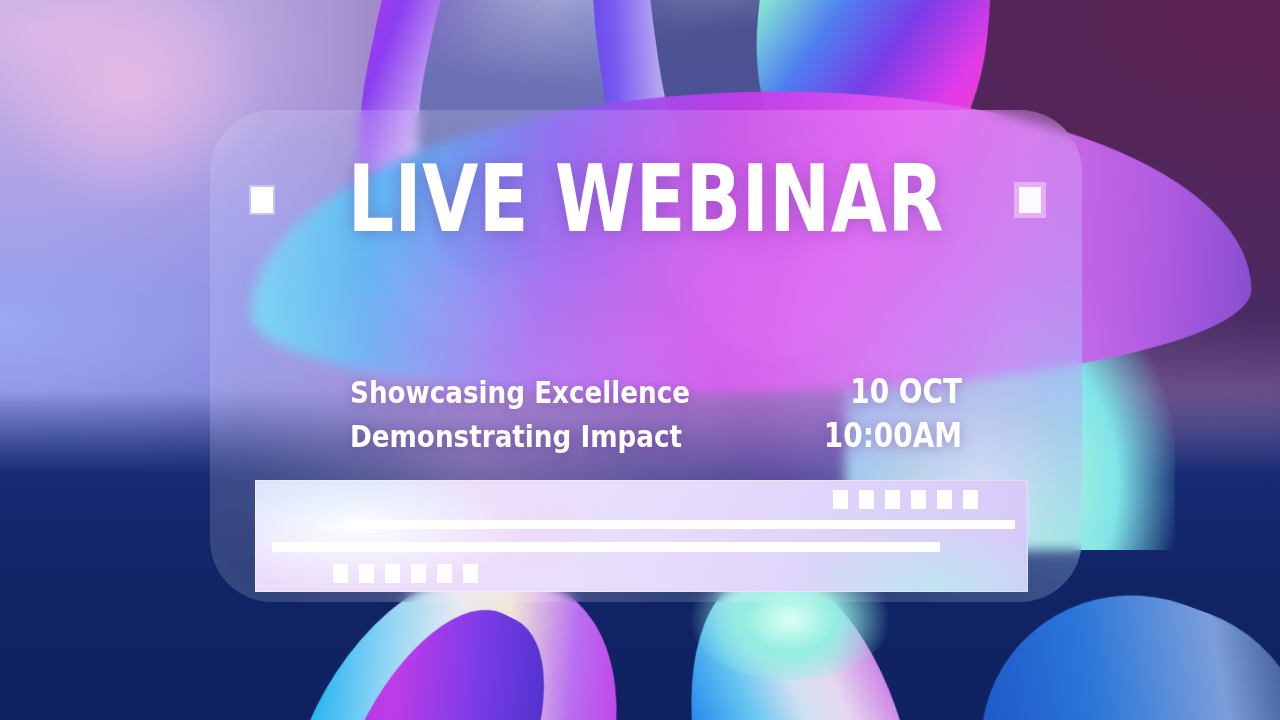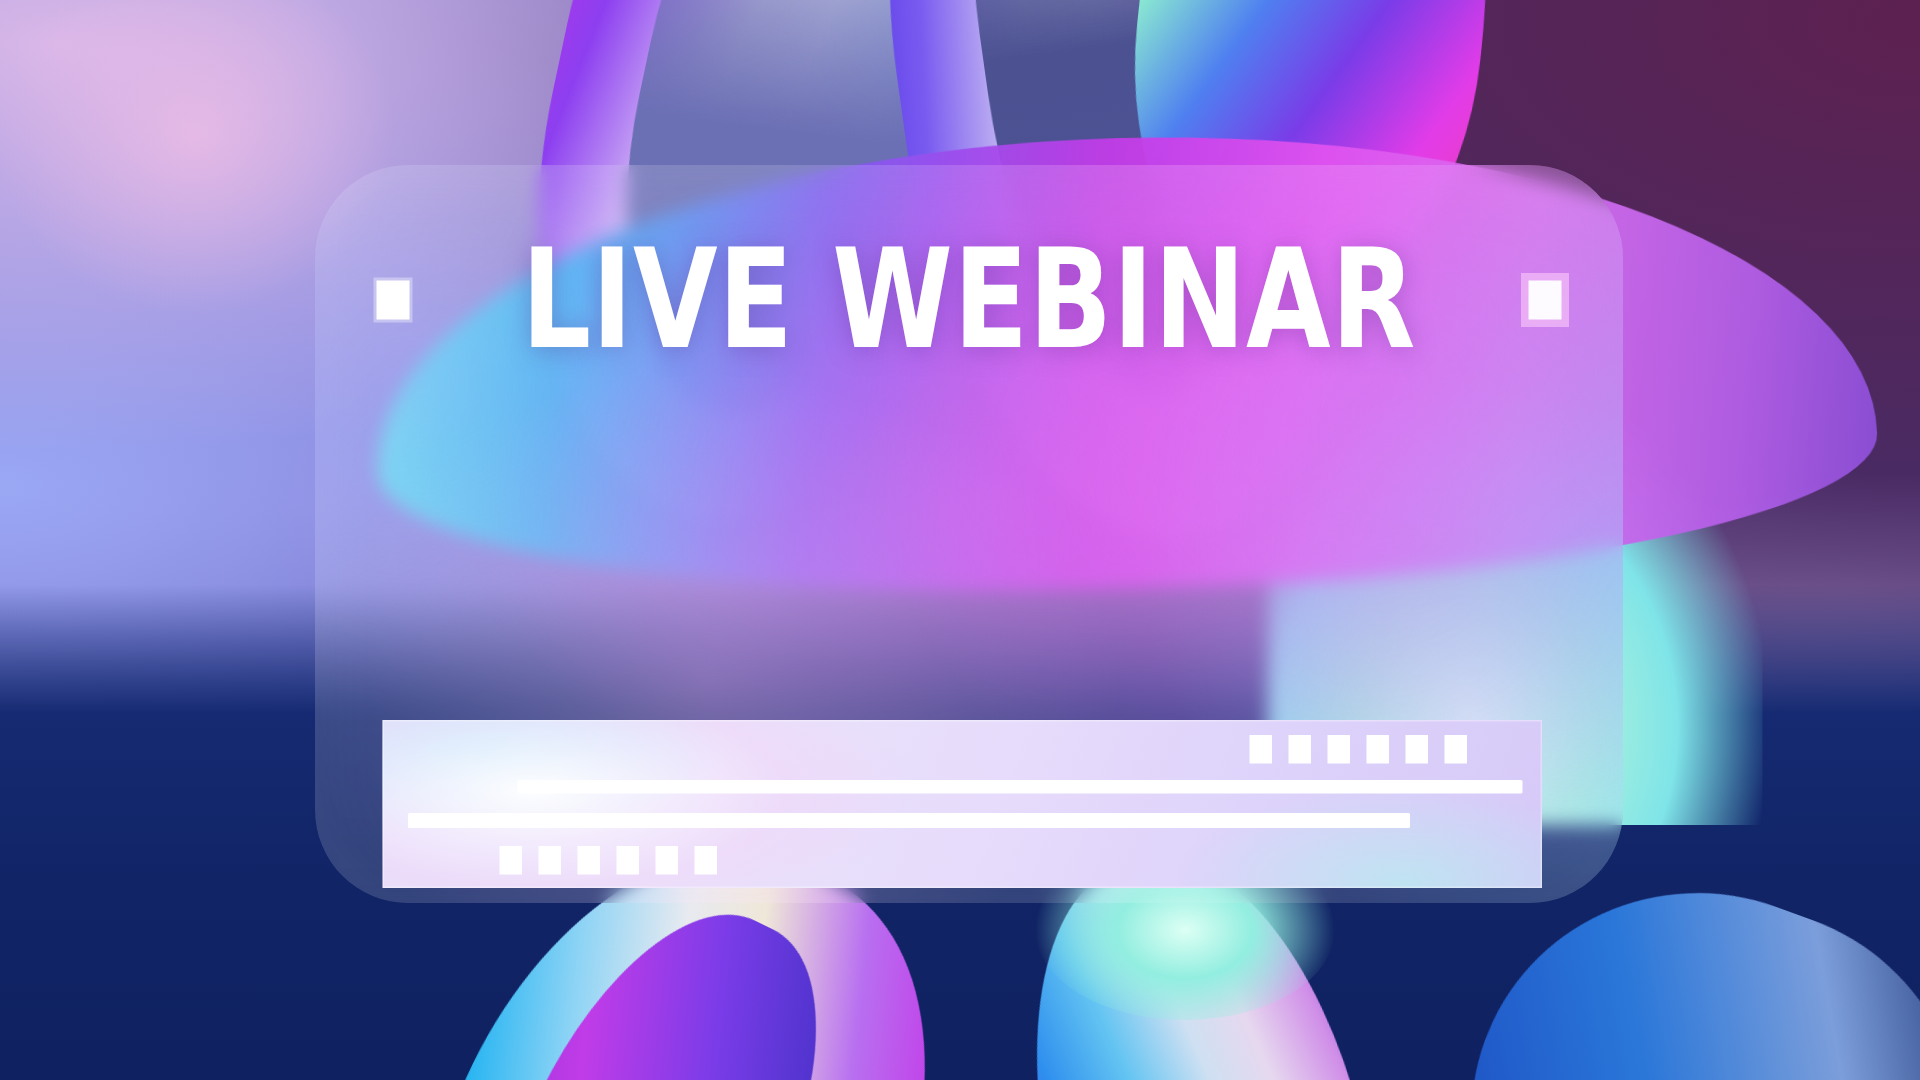--- a/index.html
+++ b/index.html
@@ -200,20 +200,30 @@
     <div class="card-sheen"></div>
 
     <div class="title-wrap">
       <div class="title-row">
         <span class="accent-sq left"></span>
         <span class="title-line t1">LIVE WEBINAR</span>
         <span class="accent-sq right"></span>
       </div>
     </div>
 
+    <div class="mid">
+      <div class="subtitle">
+        <div>Showcasing Excellence</div>
+        <div>Demonstrating Impact</div>
+      </div>
+      <div class="datetime">
+        <div>10 OCT</div>
+        <div>10:00AM</div>
+      </div>
+    </div>
 
     <div class="panel">
       <div class="sq-row sq-top">
           <span></span>
           <span></span>
           <span></span>
           <span></span>
           <span></span>
           <span></span>
         </div>

